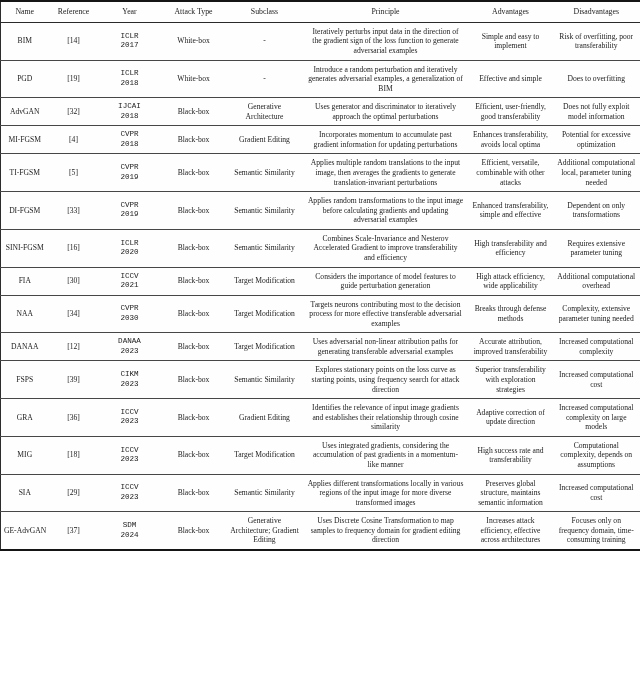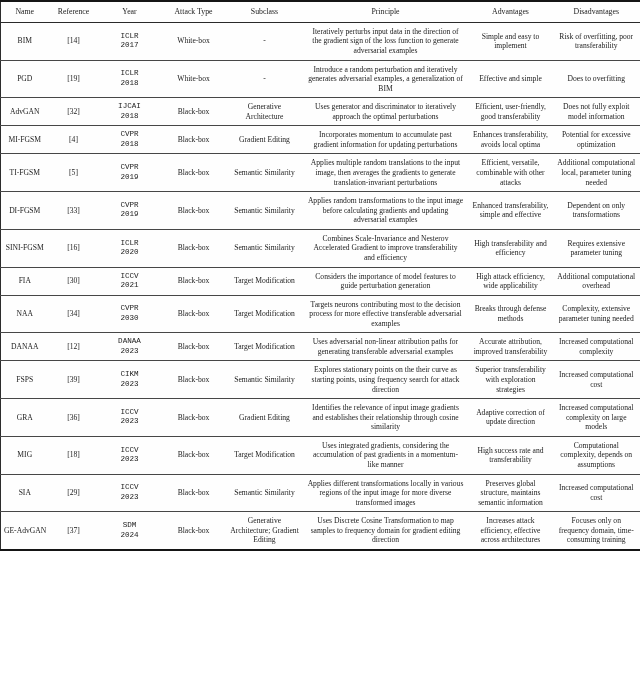--- a/index.html
+++ b/index.html
@@ -227,21 +227,21 @@
 
   <tr>
     <td class="cell-name">FSPS</td>
     <td class="cell-ref">[39]</td>
     <td class="cell-year">
       <span>CIKM</span>
       <span>2023</span>
     </td>
     <td>Black-box</td>
     <td>Semantic Similarity</td>
-    <td class="cell-principle">Explores stationary points on the their curve as starting points, using frequency search for attack direction</td>
+    <td class="cell-principle">Explores stationary points on the loss curve as starting points, using frequency search for attack direction</td>
     <td>Superior transferability with exploration strategies</td>
     <td>Increased computational cost</td>
   </tr>
 
   <tr>
     <td class="cell-name">GRA</td>
     <td class="cell-ref">[36]</td>
     <td class="cell-year">
       <span>ICCV</span>
       <span>2023</span>

